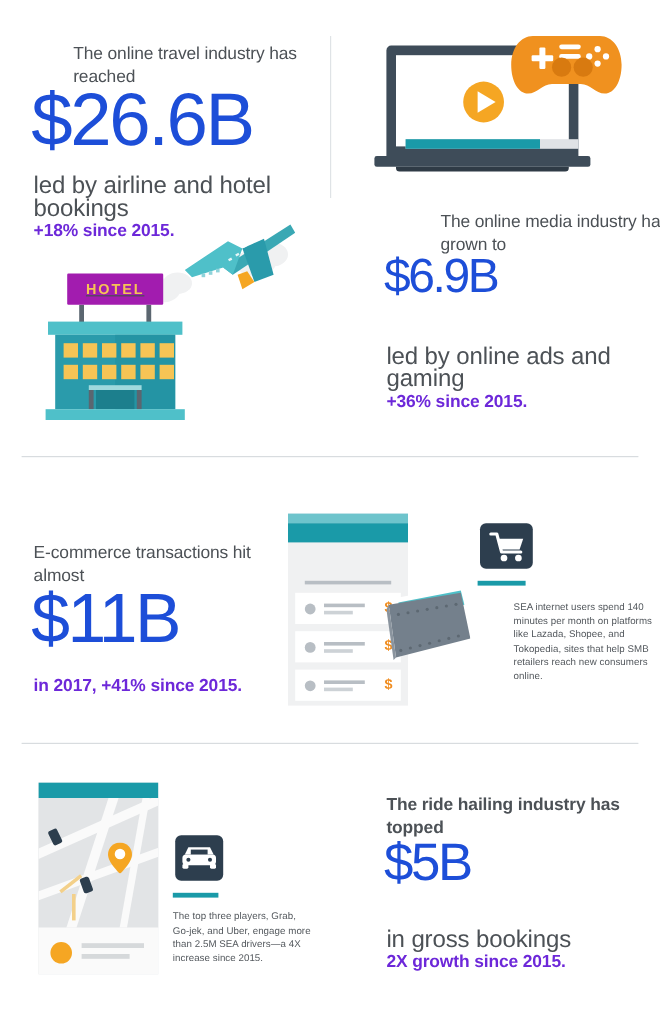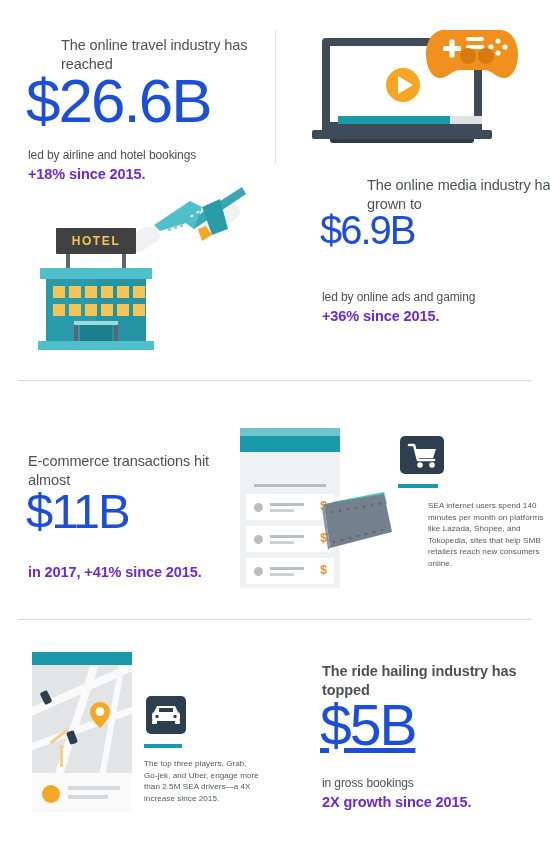--- a/index.html
+++ b/index.html
@@ -19,35 +19,35 @@
 
   
   .lead{
     font-size:14.5px;line-height:19px;color:#4c5156;font-weight:400;
     letter-spacing:-0.1px;
   }
   .bignum{
     color:#1d4ed8;font-weight:300;letter-spacing:-2px;
     line-height:1;white-space:nowrap;
   }
-  .sub{font-size:12px;line-height:19px;color:#4c5156;letter-spacing:-0.1px;}
+  .sub{font-size:20px;line-height:19px;color:#4c5156;letter-spacing:-0.1px;}
   .subhl{font-size:14.5px;line-height:19px;color:#6d28d9;font-weight:700;letter-spacing:-0.1px;}
   .body-sm{
     font-size:8.1px;line-height:11.6px;color:#53585d;letter-spacing:0.05px;
   }
 
   
   #p1-lead{position:absolute;left:28px;top:36px;width:230px;margin-left:33px;}
   #p1-num{position:absolute;left:26px;top:70px;font-size:62px;}
   #p1-sub{position:absolute;left:28px;top:146px;width:240px;}
 
   
   .hotel{position:absolute;left:36px;top:228px;width:120px;height:122px;}
-  .h-sign{position:absolute;left:20px;top:0;width:80px;height:26px;background:#404040;border-radius:1px;
-          display:flex;align-items:center;justify-content:center;}
+  .h-sign{position:absolute;left:20px;top:0;width:80px;height:26px;background:#a21caf;border-radius:1px;
+          display:flex;align-items:center;justify-content:center;text-decoration:underline;}
   .h-sign span{font-size:12px;font-weight:700;color:#f6c455;letter-spacing:1.6px;}
   .h-post{position:absolute;top:26px;width:4px;height:16px;background:#5b6670;}
   .h-roof{position:absolute;left:4px;top:40px;width:112px;height:11px;background:#4fc0c9;}
   .h-body{position:absolute;left:10px;top:51px;width:100px;height:62px;background:#2a9bab;}
   .h-body2{position:absolute;left:60px;top:51px;width:50px;height:62px;background:#2494a4;}
   .h-base{position:absolute;left:2px;top:113px;width:116px;height:9px;background:#4fc0c9;}
   .h-win{position:absolute;width:12px;height:12px;background:#f6c455;}
   .h-door-awn{position:absolute;left:38px;top:93px;width:44px;height:4px;background:#9fd9dd;}
   .h-door{position:absolute;left:44px;top:97px;width:32px;height:16px;background:#1c7f8d;}
   .h-dpost{position:absolute;top:97px;width:4px;height:16px;background:#5b6670;}
@@ -68,21 +68,21 @@
   .lp-foot{position:absolute;left:18px;top:101px;width:144px;height:4px;background:#2f3b46;border-radius:0 0 3px 3px;}
 
   .gamepad{position:absolute;left:424px;top:28px;width:96px;height:54px;}
 
   #p2-lead{position:absolute;left:322px;top:176px;width:220px;margin-left:45px;}
   #p2-num{position:absolute;left:320px;top:210px;font-size:40px;}
   #p2-sub{position:absolute;left:322px;top:288px;width:230px;}
 
   
   #p3-lead{position:absolute;left:28px;top:452px;width:220px;}
-  #p3-num{position:absolute;left:26px;top:487px;font-size:49px;}
+  #p3-num{position:absolute;left:26px;top:487px;font-size:58px;}
   #p3-sub{position:absolute;left:28px;top:563px;width:230px;}
 
   .receipt{position:absolute;left:240px;top:428px;width:100px;height:160px;background:#f0f1f2;}
   .rc-top{position:absolute;left:0;top:0;width:100px;height:8px;background:#6ec4cc;}
   .rc-head{position:absolute;left:0;top:8px;width:100px;height:16px;background:#1a9aa8;}
   .rc-amt{position:absolute;left:6px;top:30px;width:88px;height:30px;background:#ffffff;
           display:flex;align-items:center;justify-content:center;}
   .rc-amt span{color:#f08c1e;font-size:15px;font-weight:400;letter-spacing:-0.4px;}
   .rc-amt-line{position:absolute;left:14px;top:56px;width:72px;height:2.5px;background:#b8bec4;}
   .rc-row{position:absolute;left:6px;width:88px;height:26px;background:#ffffff;}
@@ -107,21 +107,21 @@
   .mp-foot{position:absolute;left:0;top:121px;width:100px;height:39px;background:#fafafa;}
   .mp-circ{position:absolute;left:10px;top:133px;width:18px;height:18px;border-radius:50%;background:#f5a623;}
   .mp-fl1{position:absolute;left:36px;top:134px;width:52px;height:4px;background:#d6d9db;}
   .mp-fl2{position:absolute;left:36px;top:143px;width:40px;height:4px;background:#d6d9db;}
 
   .caricon{position:absolute;left:146px;top:696px;width:40px;height:38px;background:#2d3e4e;border-radius:5px;}
   .car-ul{position:absolute;left:144px;top:744px;width:38px;height:4px;background:#1a9aa8;}
   #p4-body{position:absolute;left:144px;top:758px;width:118px;}
 
   #p4-lead{position:absolute;left:322px;top:662px;width:210px;font-weight:bold;}
-  #p4-num{position:absolute;left:320px;top:697px;font-size:57px;text-decoration:underline;}
+  #p4-num{position:absolute;left:320px;top:697px;font-size:44px;}
   #p4-sub{position:absolute;left:322px;top:774px;width:230px;}
 </style>
 </head>
 <body>
 
 <div class="stage">
 
   <div class="vr" style="left:275px;top:30px;height:135px;"></div>
   <div class="hr" style="top:380px;"></div>
   <div class="hr" style="top:619px;"></div>

